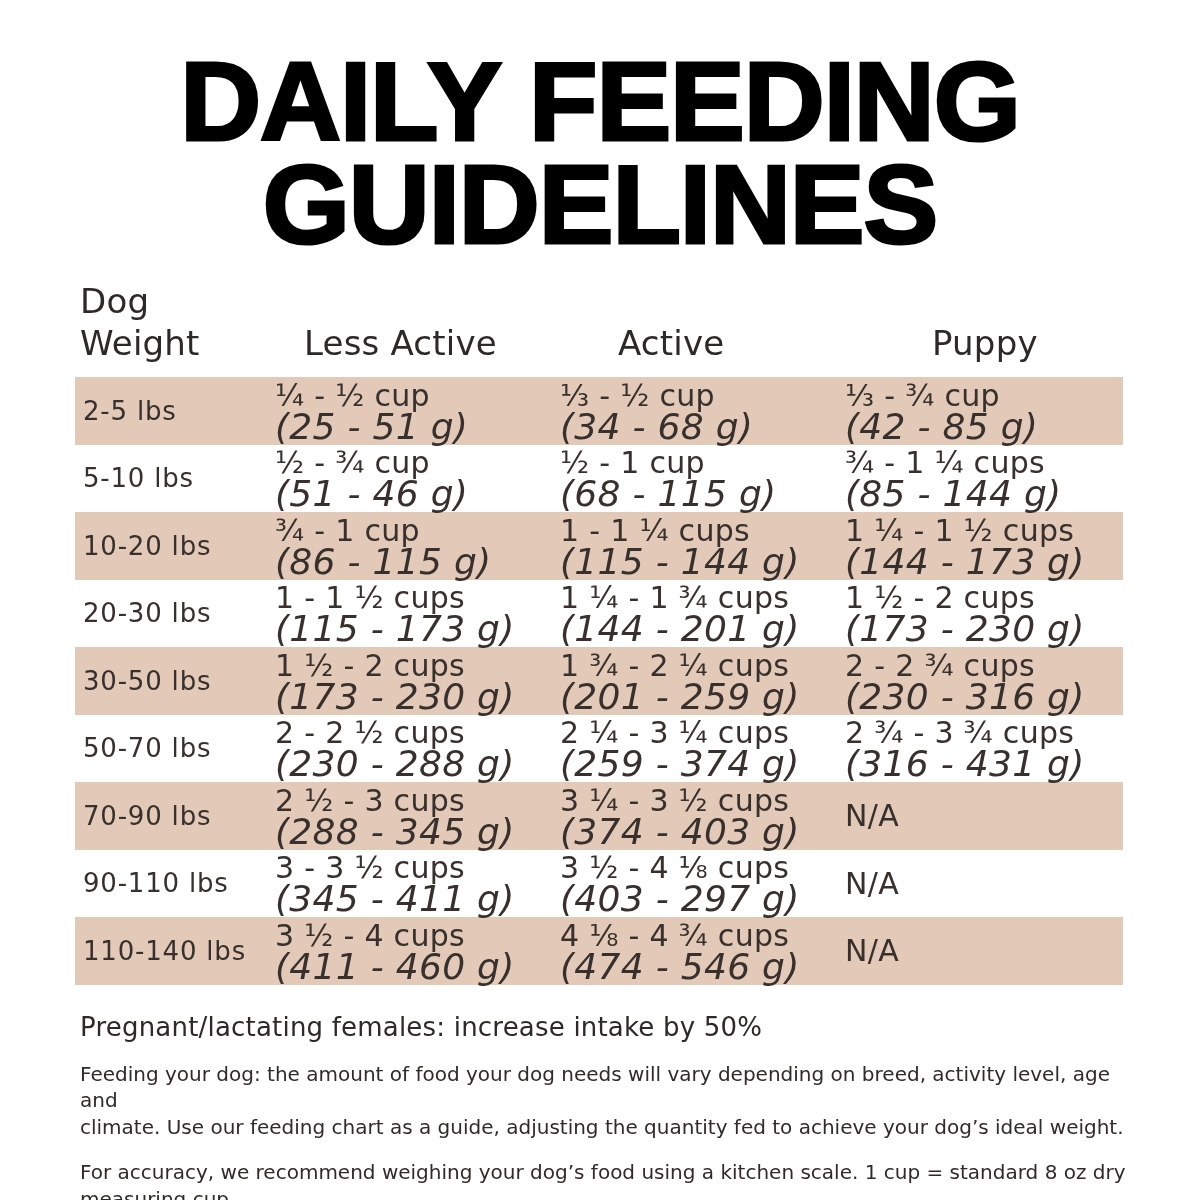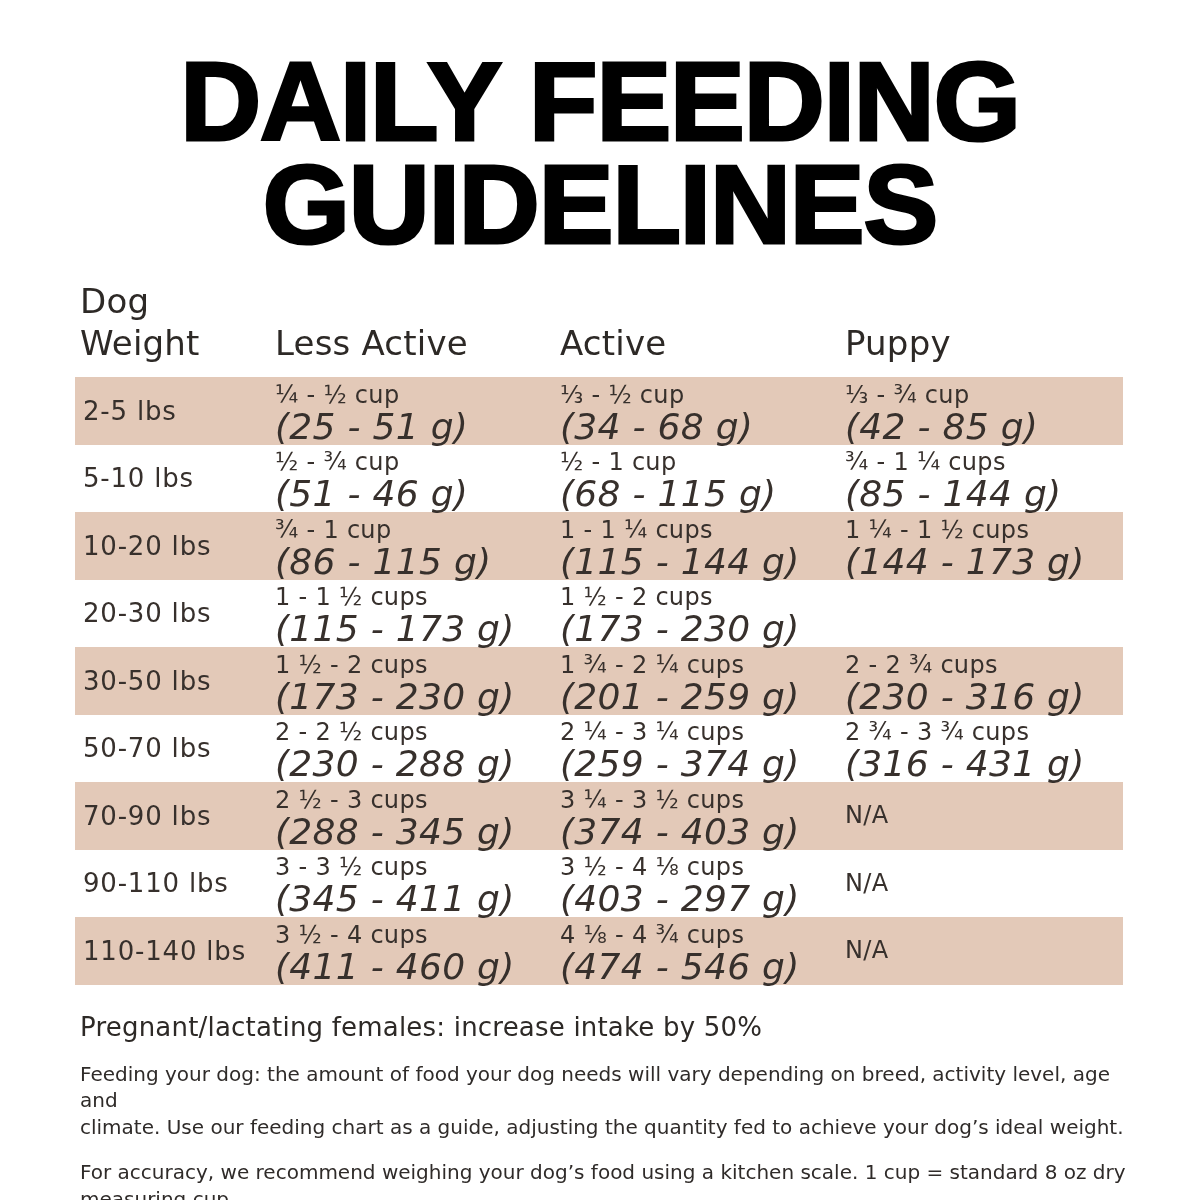--- a/index.html
+++ b/index.html
@@ -31,28 +31,29 @@
   .thead, .row {
     display: grid;
     grid-template-columns: 185px 285px 285px 293px;
   }
   .thead {
     align-items: end;
     padding-bottom: 13px;
     font-size: 34px;
     color: #2d2926;
     letter-spacing: 0.2px;
+    gap: 29px;
   }
   .th { padding-left: 15px; line-height: 42px; }
   .th-weight { padding-left: 5px; }
   .row { height: 67.5px; align-items: center; }
   .row.shaded { background: var(--shade, #e3c9b8); }
   .weight { padding-left: 8px; font-size: 26px; letter-spacing: 0.8px; }
   .cellcol { padding-left: 15px; display: flex; flex-direction: column; justify-content: center; }
-  .cups { font-size: 24px; line-height: 31px; letter-spacing: 0.3px; }
+  .cups { font-size: 30px; line-height: 31px; letter-spacing: 0.3px; }
   .grams { font-size: 36px; line-height: 31px; font-style: italic; letter-spacing: 0.3px; }
 
   
   .note-large { margin: 27px 0 0 80px; font-size: 26px; color: #2d2926; letter-spacing: 0.2px; }
   .note-small { margin: 19px 60px 0 80px; font-size: 20px; line-height: 26.5px; color: #2f2b29; }
 </style>
 </head>
 <body>
 
 <div class="page">
@@ -118,20 +119,24 @@
             <div class="grams">(144 - 173 g)</div>
           </div>
         </div>
         <div class="row">
           <div class="weight">20-30 lbs</div>
           <div class="cellcol">
             <div class="cups">1 - 1 ½ cups</div>
             <div class="grams">(115 - 173 g)</div>
           </div>
           <div class="cellcol">
+            <div class="cups">1 ¼ - 1 ¾ cups</div>
+            <div class="grams">(144 - 201 g)</div>
+          </div>
+          <div class="cellcol">
             <div class="cups">1 ½ - 2 cups</div>
             <div class="grams">(173 - 230 g)</div>
           </div>
         </div>
         <div class="row shaded">
           <div class="weight">30-50 lbs</div>
           <div class="cellcol">
             <div class="cups">1 ½ - 2 cups</div>
             <div class="grams">(173 - 230 g)</div>
           </div>

